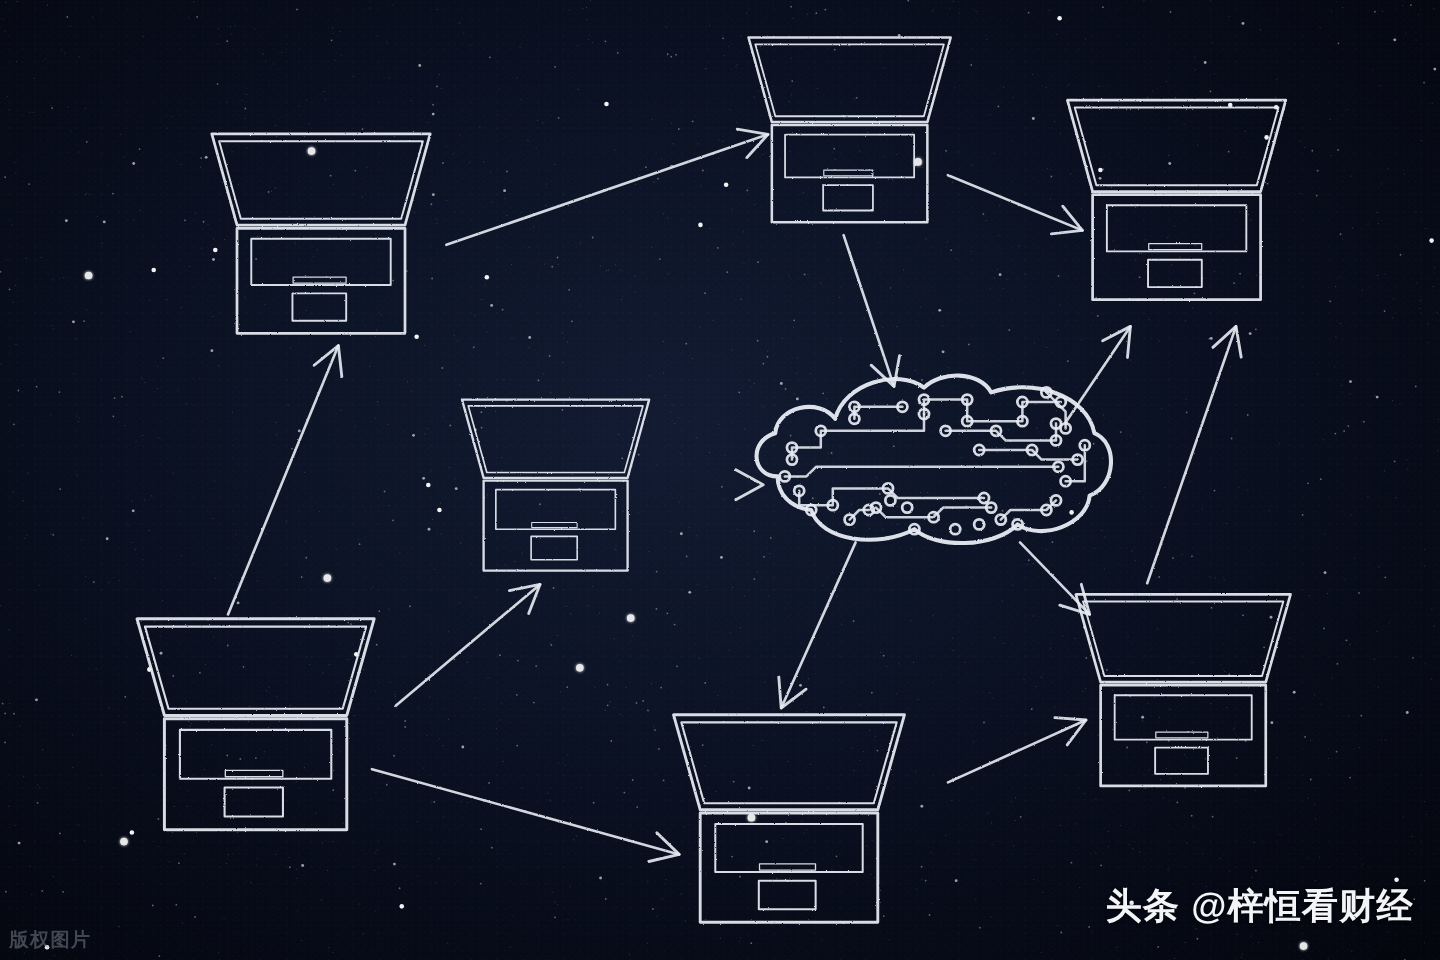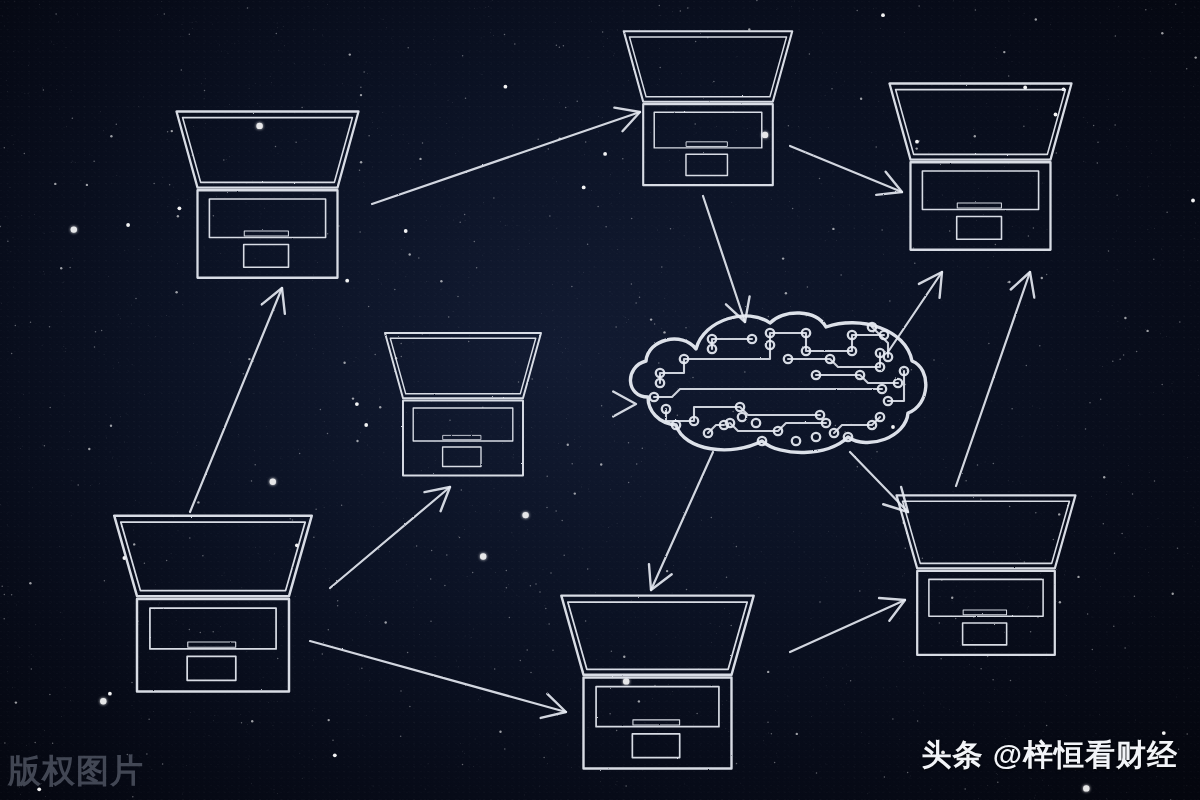--- a/index.html
+++ b/index.html
@@ -43,21 +43,21 @@
     font-size: 30px;
     font-weight: bold;
     color: #f2f4f8;
     letter-spacing: 1px;
     text-shadow: 0 1px 3px rgba(0,0,0,.75);
   }
   #wm-brand .at { font-weight: bold; }
   #wm-copy {
     left: 8px;
     bottom: 6px;
-    font-size: 33px;
+    font-size: 16px;
     font-weight: bold;
     color: rgba(150,158,175,.42);
     letter-spacing: 1px;
   }
 </style>
 </head>
 <body>
 
 <div id="stage">
 

